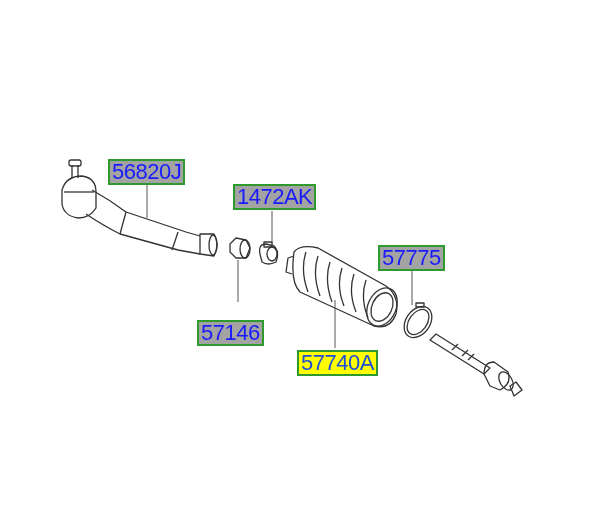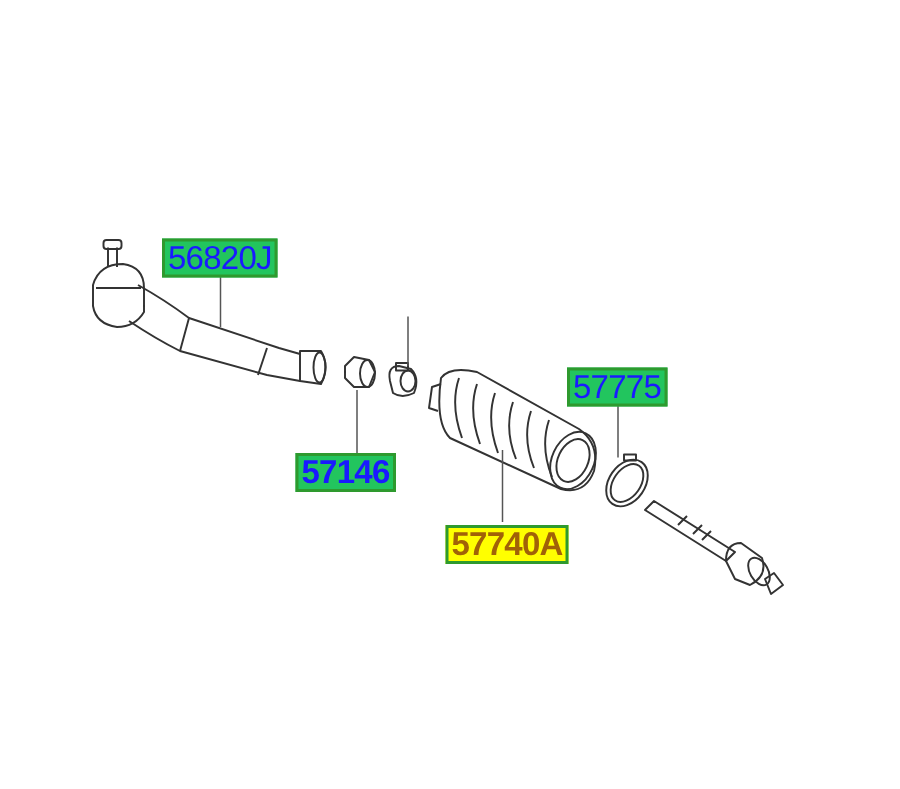--- a/index.html
+++ b/index.html
@@ -5,26 +5,26 @@
   html, body { margin:0; padding:0; background:#ffffff; }
   body { width:600px; height:526px; position:relative; overflow:hidden; font-family:"Liberation Sans", sans-serif; }
   .stage { position:absolute; left:0; top:0; width:600px; height:526px; }
   .label {
     position:absolute;
     border:2px solid #2e9a2e;
     color:#1a1aff;
     font-size:22px;
     line-height:22px;
     padding:0 2px;
-    background:#22c55e;
+    background:#a3a3a3;
     white-space:nowrap;
     cursor:pointer;
     letter-spacing:-0.5px;
   }
-  .label.hl { background:#ffff00; color:#a16207;font-weight:bold; }
+  .label.hl { background:#ffff00; color:#1d4ed8; }
   svg { position:absolute; left:0; top:0; }
 </style>
 </head>
 <body>
 
 <div class="stage">
   <svg width="600" height="526" viewBox="0 0 600 526">
     <g fill="none" stroke="#333" stroke-width="1.3" stroke-linejoin="round">
 
       <g>
@@ -76,16 +76,17 @@
         <line x1="147" y1="184" x2="147" y2="218"></line>
         <line x1="272" y1="211" x2="272" y2="244"></line>
         <line x1="238" y1="260" x2="238" y2="302"></line>
         <line x1="412" y1="268" x2="412" y2="305"></line>
         <line x1="335" y1="300" x2="335" y2="348"></line>
       </g>
     </g>
   </svg>
 
   <div class="label" style="left:108px;top:159px;">56820J</div>
-  <div class="label" style="left:197px;top:302px;font-weight:bold;">57146</div>
+  <div class="label" style="left:233px;top:184px;">1472AK</div>
+  <div class="label" style="left:197px;top:320px;">57146</div>
   <div class="label" style="left:378px;top:245px;text-align:right;">57775</div>
   <div class="label hl" style="left:297px;top:350px;">57740A</div>
 </div>
 
 </body></html>

